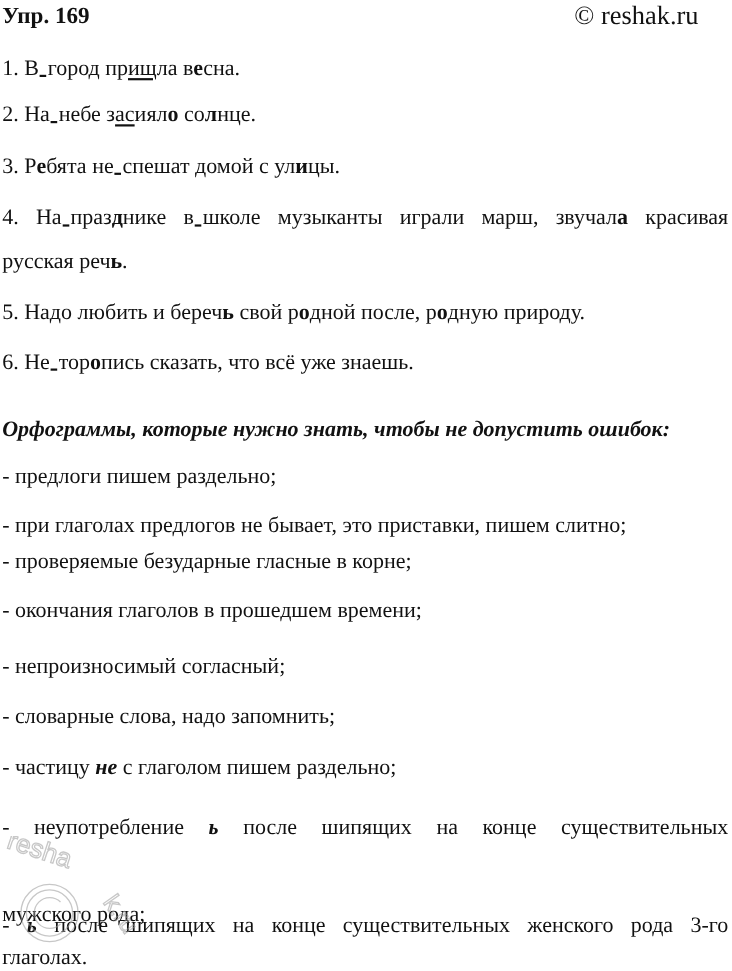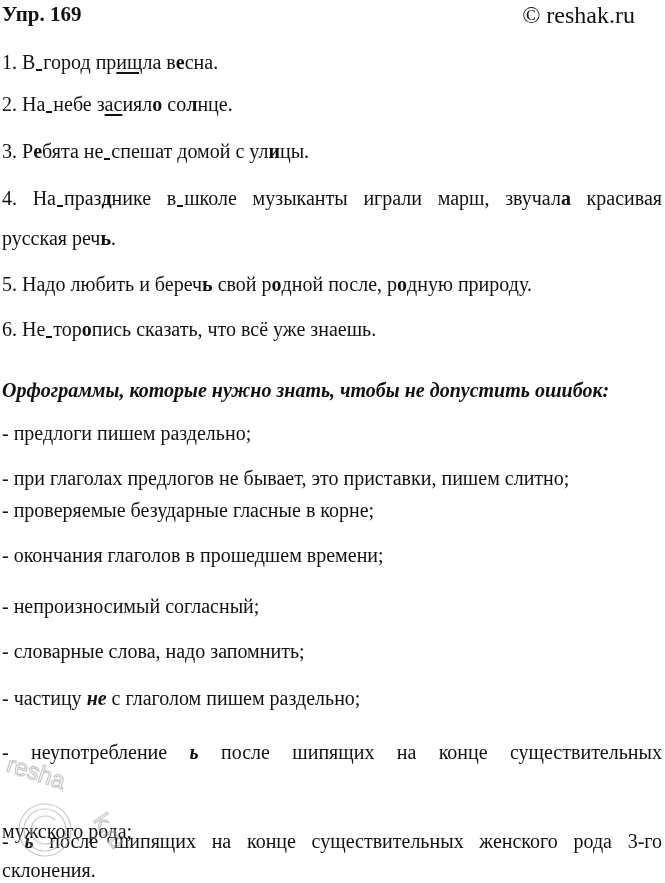--- a/index.html
+++ b/index.html
@@ -89,21 +89,21 @@
 </div>
 
 <div class="just" style="top:740px;">
   <span>- неупотребление </span><span class="ib">ь</span><span> после шипящих на конце существительных</span>
 </div>
 <div class="line" style="top:771px;margin-top:48px;">мужского рода;</div>
 
 <div class="just" style="top:829px;">
   <span>- </span><span class="ib">ь</span><span> после шипящих на конце существительных женского рода 3-го</span>
 </div>
-<div class="line" style="top:858px;">склонения.</div>
+<div class="line" style="top:858px;">глаголах.</div>
 
 <div class="watermark">
   <svg width="160" height="120" viewBox="0 0 160 120">
     <g fill="none" stroke="#9a9a9a" stroke-width="1.2" font-family="Liberation Sans, sans-serif">
       <text x="4" y="22" font-size="24" transform="rotate(18 40 20)" fill="none" stroke="#9a9a9a">resha</text>
       <text x="88" y="70" font-size="22" transform="rotate(55 100 70)" fill="none" stroke="#9a9a9a">k.ru</text>
       <circle cx="45" cy="70" r="26"></circle>
       <circle cx="45" cy="70" r="21"></circle>
       <path d="M55 60 A 14 14 0 1 0 55 80"></path>
     </g>

